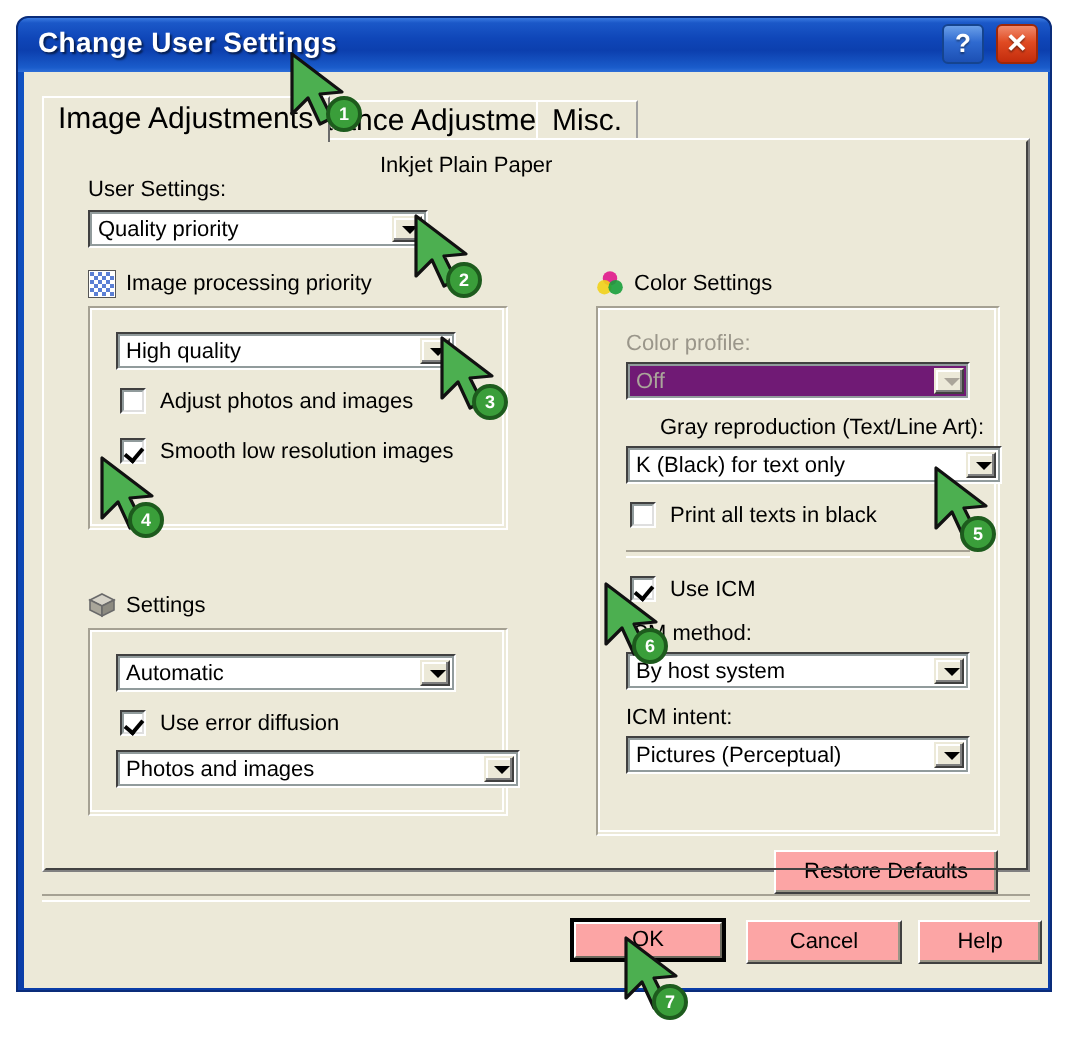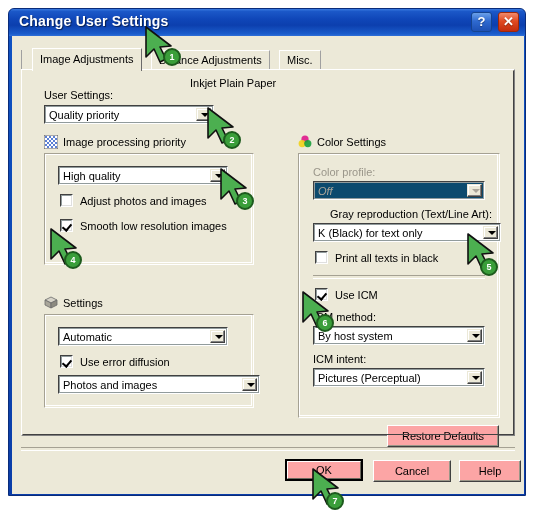--- a/index.html
+++ b/index.html
@@ -58,25 +58,24 @@
     box-sizing:border-box;
   }
 
   
   #tabstrip{
     position:absolute;left:9px;top:14px;width:494px;height:20px;
   }
   .tab{
     position:absolute;top:0;height:20px;
     box-sizing:border-box;
-    font-size:11px;color:#000;
+    font-size:15px;color:#000;
     line-height:19px;
     padding:0 7px;
     white-space:nowrap;
-    margin-left:11px;
   }
   .tab.inactive{
     background:#ece9d8;
     border-left:1px solid #fff;
     border-right:1px solid #a0a0a0;
     border-top:1px solid #fff;
   }
   .tab.active{
     top:-2px;height:23px;line-height:21px;
     background:#ece9d8;
@@ -132,21 +131,21 @@
     border:1px solid #ece9d8;
     border-right-color:#404040;border-bottom-color:#404040;
     box-shadow:inset -1px -1px 0 #808080, inset 1px 1px 0 #fff;
     box-sizing:border-box;
   }
   .combo .arrow{
     position:absolute;left:50%;top:50%;margin-left:-3px;margin-top:-2px;
     width:0;height:0;border-left:4px solid transparent;border-right:4px solid transparent;
     border-top:4px solid #000;
   }
-  .combo.disabled .inner{background:#0c4a6e;font-style:italic;}
+  .combo.disabled .inner{background:#701a75;}
   .combo.disabled .val{color:#aaa59a;}
   .combo.disabled .arrow{border-top-color:#aaa59a;}
 
   .chk{position:absolute;width:13px;height:13px;box-sizing:border-box;
     background:#fff;
     border:1px solid #808080;
     border-top-color:#404040;border-left-color:#404040;
     border-right-color:#fff;border-bottom-color:#fff;
   }
   .chk i{

